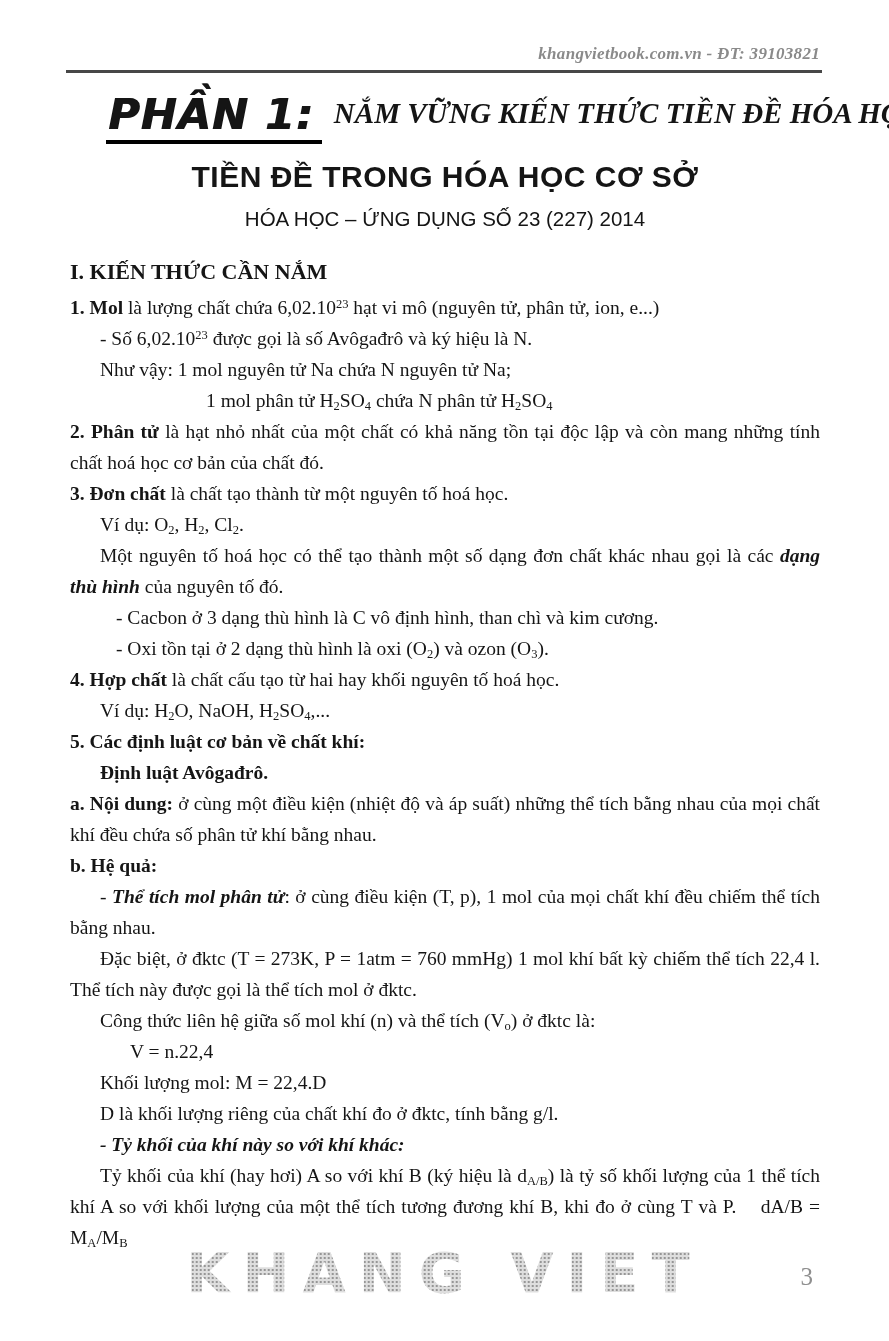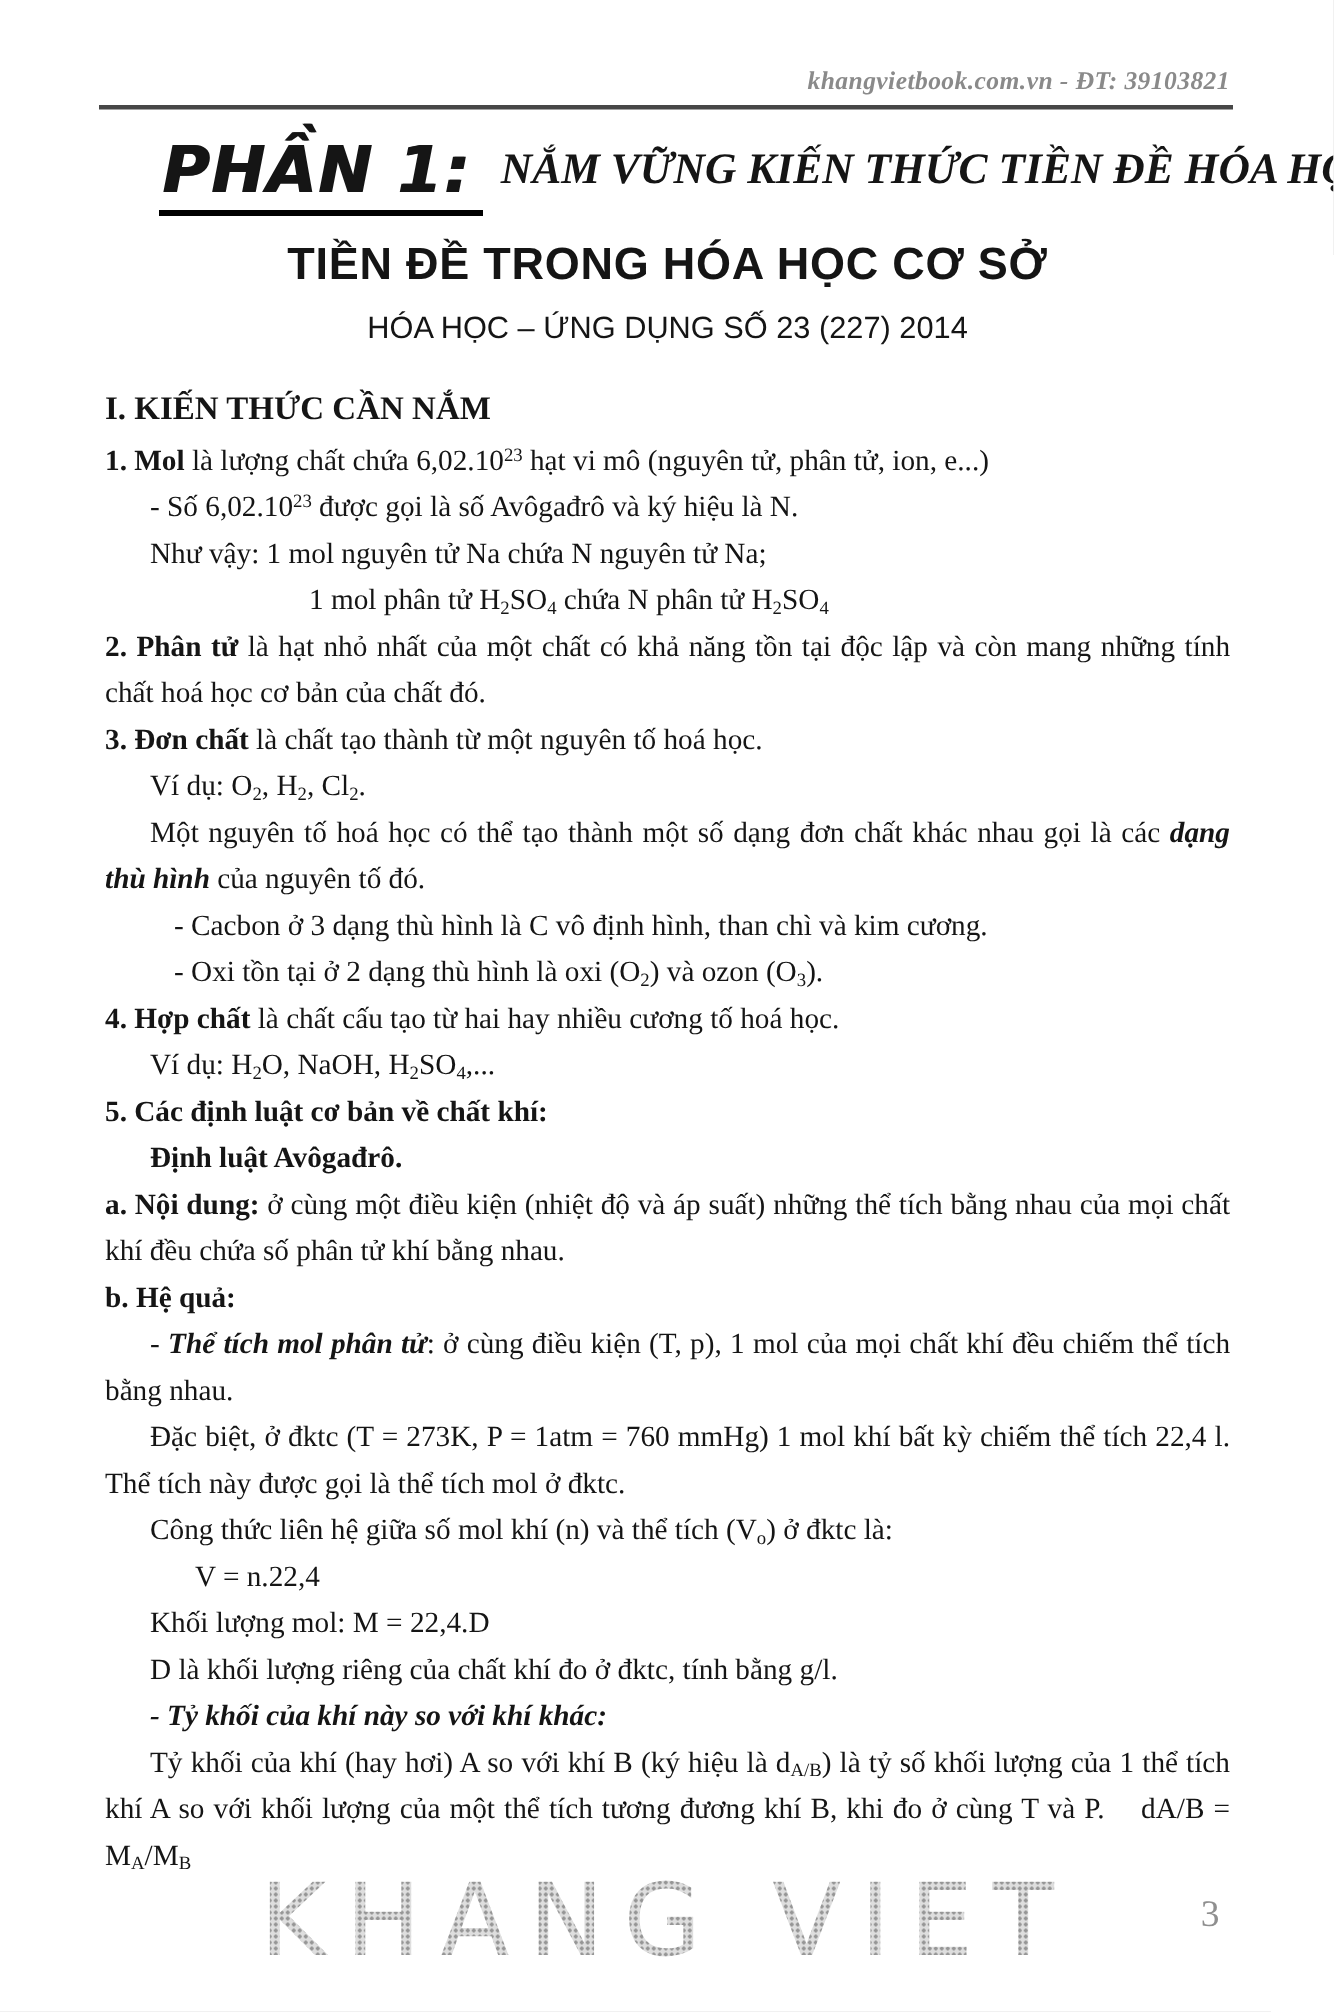--- a/index.html
+++ b/index.html
@@ -56,23 +56,23 @@
   .p-ind1b { padding-left:46px; }
   .p-ind2  { padding-left:60px; }
   .p-ind3  { padding-left:136px; }
   .s-b  { font-weight:bold; }
   .s-bi { font-weight:bold; font-style:italic; }
   sub, sup { font-size:12.5px; line-height:0; }
   sub { vertical-align:-3px; }
   sup { vertical-align:6px; }
 
   .watermark {
-    position:absolute; left:50%; transform:translateX(-50%); bottom:22px;
-    font-family:"DejaVu Sans", sans-serif; font-weight:normal;
-    font-size:67px; letter-spacing:13px; white-space:nowrap;
+    position:absolute; left:50%; transform:translateX(-50%); bottom:36px;
+    font-family:"DejaVu Sans", sans-serif; font-weight:bold;
+    font-size:56px; letter-spacing:13px; white-space:nowrap;
     color:#bcbcbc;
   }
   @supports ((-webkit-background-clip: text) or (background-clip: text)) {
     .watermark {
       background-image: radial-gradient(#969696 1.1px, #dedede 1.25px);
       background-size:4px 4px;
       -webkit-background-clip:text; background-clip:text;
       color:transparent;
     }
   }
@@ -99,21 +99,21 @@
         <div class="para p-flush"><span class="s-b">1. Mol</span><span> là lượng chất chứa 6,02.10<sup>23</sup> hạt vi mô (nguyên tử, phân tử, ion, e...)</span></div>
         <div class="para p-ind1"><span>- Số 6,02.10<sup>23</sup> được gọi là số Avôgađrô và ký hiệu là N.</span></div>
         <div class="para p-ind1"><span>Như vậy: 1 mol nguyên tử Na chứa N nguyên tử Na;</span></div>
         <div class="para p-ind3"><span>1 mol phân tử  H<sub>2</sub>SO<sub>4</sub> chứa N phân tử H<sub>2</sub>SO<sub>4</sub></span></div>
         <div class="para p-flush"><span class="s-b">2. Phân tử</span><span> là hạt nhỏ nhất của một chất có khả năng tồn tại độc lập và còn mang những tính chất hoá học cơ bản của chất đó.</span></div>
         <div class="para p-flush"><span class="s-b">3. Đơn chất</span><span> là chất tạo thành từ một nguyên tố hoá học.</span></div>
         <div class="para p-ind1"><span>Ví dụ: O<sub>2</sub>, H<sub>2</sub>, Cl<sub>2</sub>.</span></div>
         <div class="para p-first"><span>Một nguyên tố hoá học có thể tạo thành một số dạng đơn chất khác nhau gọi là các </span><span class="s-bi">dạng thù hình</span><span> của nguyên tố đó.</span></div>
         <div class="para p-ind1b"><span>- Cacbon ở 3 dạng thù hình là C vô định hình, than chì và kim cương.</span></div>
         <div class="para p-ind1b"><span>- Oxi tồn tại ở 2 dạng thù hình là oxi (O<sub>2</sub>) và ozon (O<sub>3</sub>).</span></div>
-        <div class="para p-flush"><span class="s-b">4. Hợp chất</span><span> là chất cấu tạo từ hai hay nhiều cương tố hoá học.</span></div>
+        <div class="para p-flush"><span class="s-b">4. Hợp chất</span><span> là chất cấu tạo từ hai hay khối nguyên tố hoá học.</span></div>
         <div class="para p-ind1"><span>Ví dụ: H<sub>2</sub>O, NaOH, H<sub>2</sub>SO<sub>4</sub>,...</span></div>
         <div class="para p-flush"><span class="s-b">5. Các định luật cơ bản về chất khí:</span></div>
         <div class="para p-ind1"><span class="s-b">Định luật Avôgađrô.</span></div>
         <div class="para p-flush"><span class="s-b">a. Nội dung:</span><span> ở cùng một điều kiện (nhiệt độ và áp suất) những thể tích bằng nhau của mọi chất khí đều chứa số phân tử khí bằng nhau.</span></div>
         <div class="para p-flush"><span class="s-b">b. Hệ quả:</span></div>
         <div class="para p-first"><span>- </span><span class="s-bi">Thể tích mol phân tử</span><span>: ở cùng điều kiện (T, p), 1 mol của mọi chất khí đều chiếm thể tích bằng nhau.</span></div>
         <div class="para p-first"><span>Đặc biệt, ở đktc (T = 273K, P = 1atm = 760 mmHg) 1 mol khí bất kỳ chiếm thể tích 22,4 l. Thể tích này được gọi là thể tích mol ở đktc.</span></div>
         <div class="para p-ind1"><span>Công thức liên hệ giữa số mol khí (n) và thể tích (V<sub>o</sub>) ở đktc là:</span></div>
         <div class="para p-ind2"><span>V = n.22,4</span></div>
         <div class="para p-ind1"><span>Khối lượng mol: M = 22,4.D</span></div>

